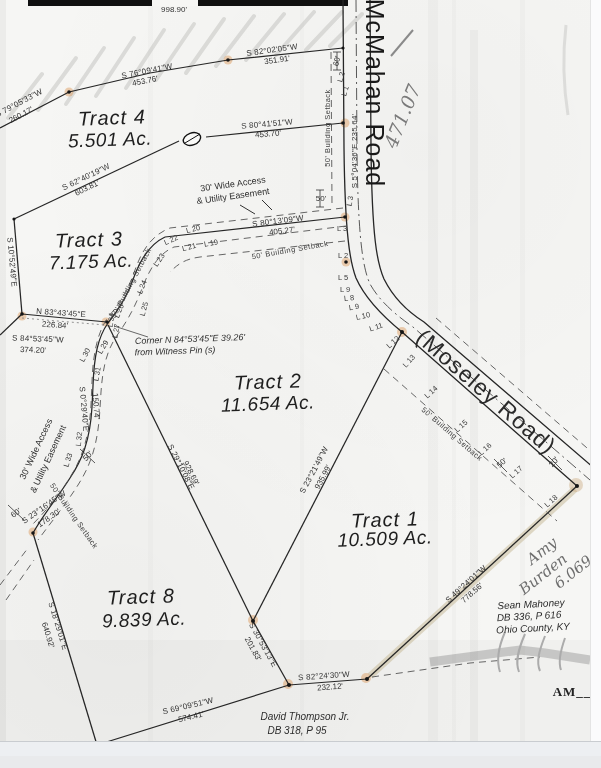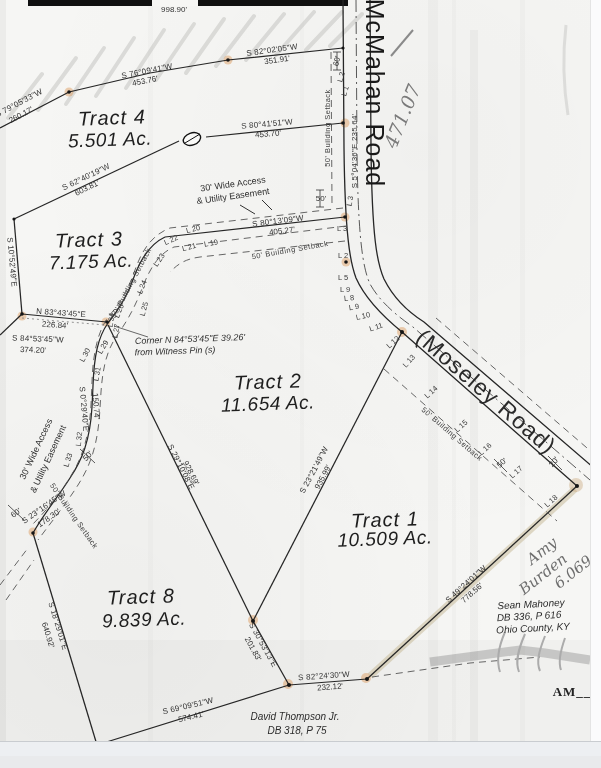--- a/index.html
+++ b/index.html
@@ -260,22 +260,22 @@
       <span class="lbl ta" style="left: 385px; top: 539px; transform: translate(-50%, -50%) rotate(-2deg);">10.509 Ac.</span>
       <span class="lbl tn" style="left: 141px; top: 597px; transform: translate(-50%, -50%) rotate(-2deg);">Tract 8</span>
       <span class="lbl ta" style="left: 144px; top: 620px; transform: translate(-50%, -50%) rotate(-2deg);">9.839 Ac.</span>
       <span class="lbl rd" style="left: 374px; top: 93px; transform: translate(-50%, -50%) rotate(90deg);">McMahan Road</span>
       <span class="lbl rd2" style="left: 486px; top: 392px; transform: translate(-50%, -50%) rotate(41deg);">(Moseley Road)</span>
       <span class="lbl nt" style="left: 190px; top: 339px; transform: translate(-50%, -50%) rotate(-2deg);">Corner N 84°53'45"E  39.26'</span>
       <span class="lbl nt" style="left: 175px; top: 351px; transform: translate(-50%, -50%) rotate(-2deg);">from Witness Pin (s)</span>
       <span class="lbl ow" style="left: 531px; top: 604px; transform: translate(-50%, -50%) rotate(-3deg);">Sean Mahoney</span>
       <span class="lbl ow" style="left: 529px; top: 616px; transform: translate(-50%, -50%) rotate(-3deg);">DB 336, P 616</span>
       <span class="lbl ow" style="left: 533px; top: 628px; transform: translate(-50%, -50%) rotate(-3deg);">Ohio County, KY</span>
-      <span class="lbl ow" style="left: 295px; top: 716px; transform: translate(-50%, -50%) rotate(0deg);">David Thompson Jr.</span>
-      <span class="lbl ow" style="left: 297px; top: 730px; transform: translate(-50%, -50%) rotate(0deg);">DB 318, P 75</span>
+      <span class="lbl ow" style="left: 305px; top: 716px; transform: translate(-50%, -50%) rotate(0deg);">David Thompson Jr.</span>
+      <span class="lbl ow" style="left: 297px; top: 730px; transform: translate(-50%, -50%) rotate(0deg);">DB 318, P 95</span>
       <span class="lbl ow cut" style="left: 303px; top: 746px; transform: translate(-50%, -50%) rotate(0deg);">Ohio County, KY</span>
       <span class="lbl hwb" style="left: 402px; top: 116px; transform: translate(-50%, -50%) rotate(-68deg);">471.07</span>
       <span class="lbl hw" style="left: 542px; top: 551px; transform: translate(-50%, -50%) rotate(-38deg);">Amy</span>
       <span class="lbl hw" style="left: 543px; top: 574px; transform: translate(-50%, -50%) rotate(-38deg);">Burden</span>
       <span class="lbl hw" style="left: 573px; top: 572px; transform: translate(-50%, -50%) rotate(-38deg);">6.069</span>
       <span class="lbl ini" style="left: 572px; top: 692px; transform: translate(-50%, -50%) rotate(0deg);">AM__</span>
     </div>
 
   <div class="edge-right"></div>
   <div class="edge-bottom"></div>

